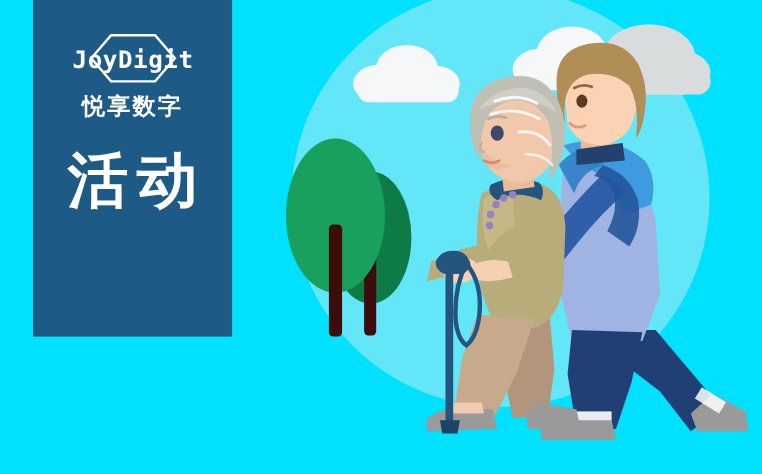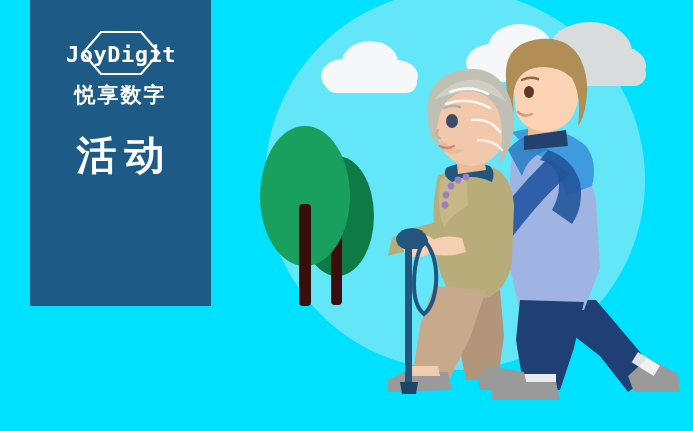--- a/index.html
+++ b/index.html
@@ -47,26 +47,26 @@
     height: 54px;
   }
   #logo-mark svg { display: block; }
   #brand-cn {
     margin-top: 4px;
     color: #ffffff;
     font-size: 21px;
     font-weight: bold;
     letter-spacing: 2px;
     line-height: 1.25;
-    font-family: Liberation Mono, monospace;
+    font-family: Liberation Serif, serif;
   }
   #headline {
     margin-top: 22px;
     color: #ffffff;
-    font-size: 40px;
+    font-size: 55px;
     font-weight: bold;
     letter-spacing: 8px;
     line-height: 1.18;
     text-align: center;
     text-indent: 8px;
     font-family: "DejaVu Sans", sans-serif;
   }
   #headline .hl-line { display: block; }
 </style>
 </head>

